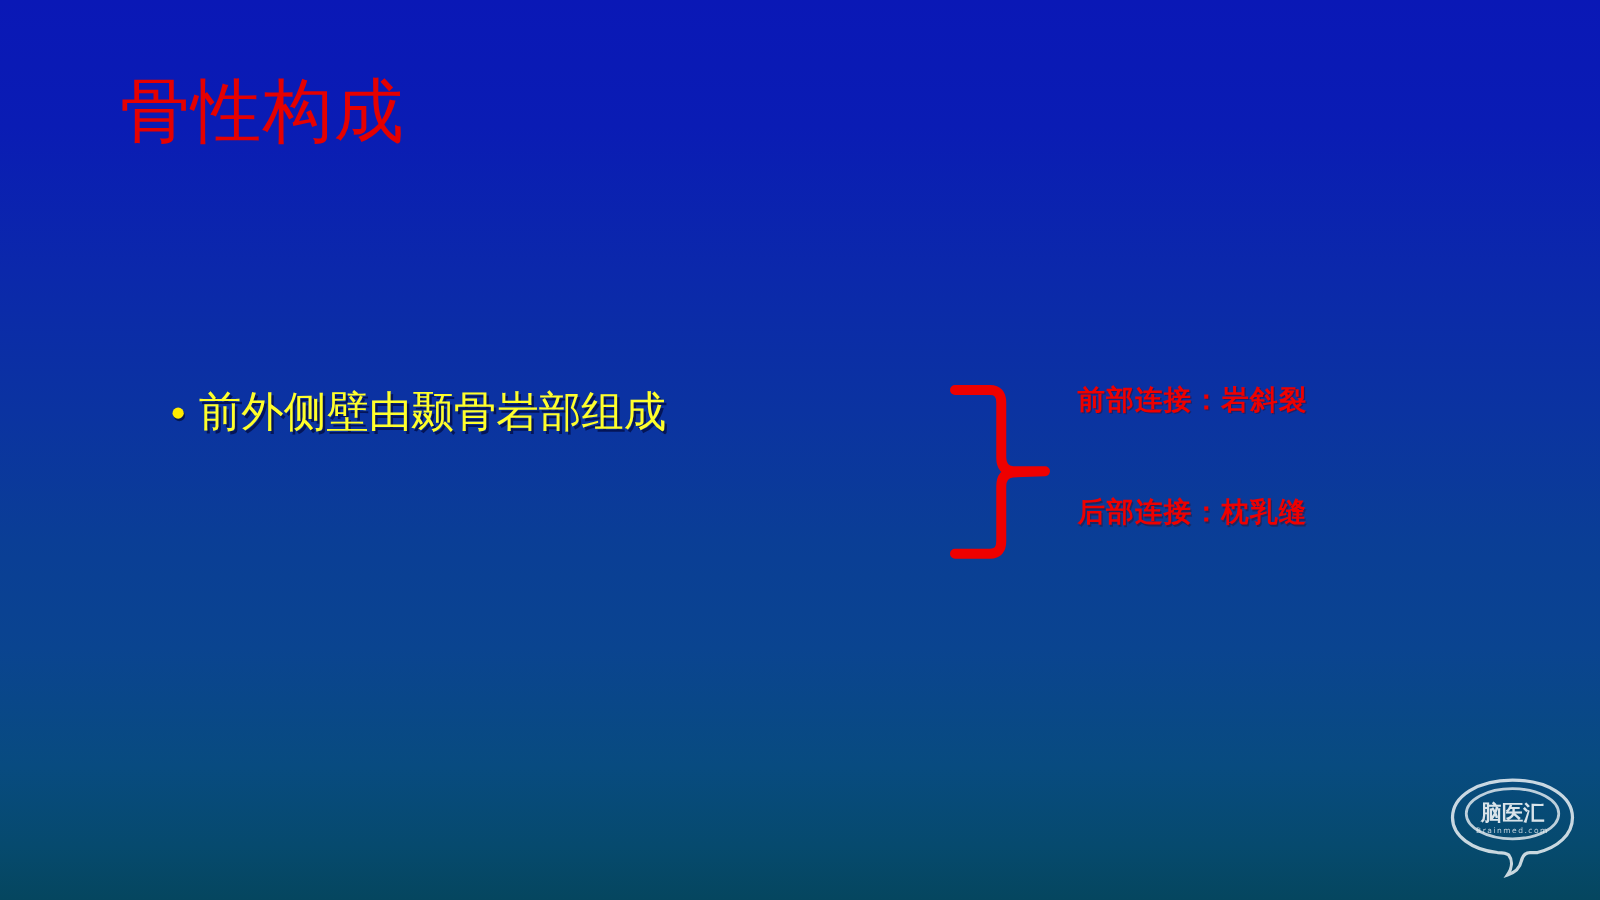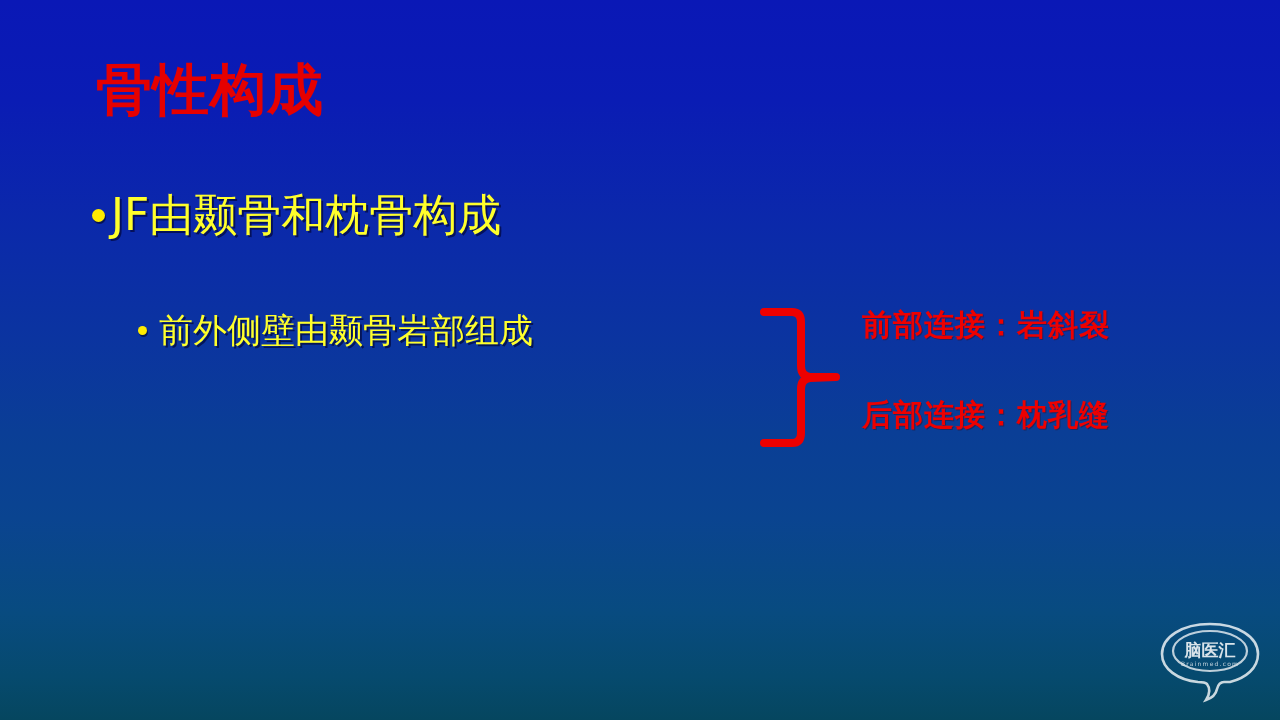--- a/index.html
+++ b/index.html
@@ -25,21 +25,21 @@
         #05465f 100%);
   }
 
   
   #title {
     position: absolute;
     left: 96px;
     top: 58px;
     font-size: 56px;
     line-height: 1.15;
-    font-weight: 700;
+    font-weight: 400;
     color: #e50000;
     letter-spacing: 1px;
     white-space: nowrap;
   }
 
   
   .lvl1 {
     position: absolute;
     left: 92px;
     top: 191px;
@@ -98,21 +98,21 @@
     top: 300px;
     width: 90px;
     height: 155px;
     pointer-events: none;
   }
 
   
   .anno {
     position: absolute;
     left: 862px;
-    font-size: 30px;
+    font-size: 22px;
     font-weight: bold;
     color: #ee0000;
     white-space: nowrap;
     letter-spacing: 1px;
     text-shadow: 1px 1px 0 rgba(60,0,0,.35);
   }
   .anno.a1 { top: 305px; }
   .anno.a2 { top: 395px; }
 
   
@@ -125,24 +125,20 @@
     opacity: .92;
   }
 </style>
 </head>
 <body>
 
 <div id="slide">
 
   <div id="title">骨性构成</div>
 
-  <div class="lvl1">
-    <span class="dot"></span>
-    <span class="txt">JF由颞骨和枕骨构成</span>
-  </div>
 
   <div class="lvl2 b1">
     <span class="dot"></span>
     <span class="txt">前外侧壁由颞骨岩部组成</span>
   </div>
 
 
   <svg id="brace" viewBox="0 0 90 155">
     <path d="M 6 12
              L 34 12

